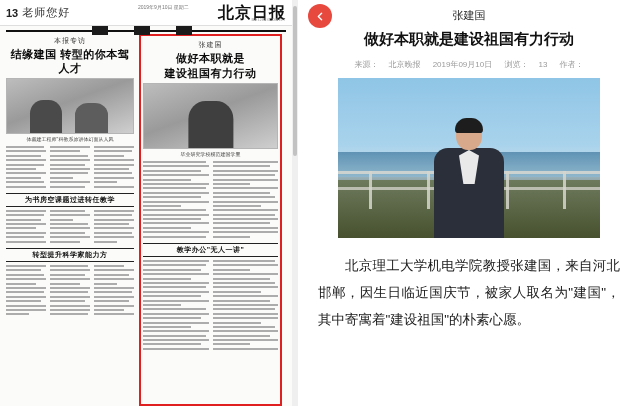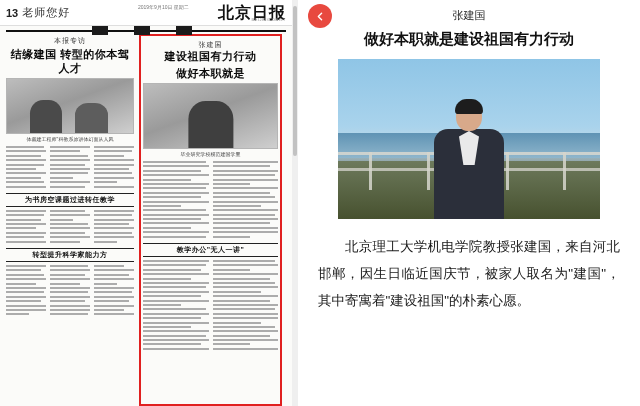--- a/index.html
+++ b/index.html
@@ -445,22 +445,22 @@
             <div class="line s4"></div>
               <div class="line s3"></div>
               <div class="line s4"></div>
           </div>
         </div>
 
         <div class="np-col-right">
           <div class="red-frame"></div>
           <div class="inner-pad">
             <div class="hl-kicker">张建国</div>
+            <div class="hl-main">做好本职就是</div>
             <div class="hl-main" style="margin-top:-2px;">建设祖国有力行动</div>
-            <div class="hl-main">做好本职就是</div>
             <div class="photo-box" style="height:66px;">
               <div style="position:absolute;left:50%;transform:translateX(-50%);bottom:0;width:34%;height:74%;background:#3f3f3f;border-radius:38% 38% 0 0;"></div>
             </div>
             <div class="cap">毕业研究学校模范建国学里</div>
 
             <div class="txtcols two">
               <div class="line s1"></div>
                 <div class="line s4"></div>
                 <div class="line s2"></div>
               <div class="line s4"></div>
@@ -562,20 +562,26 @@
         <svg width="13" height="13" viewBox="0 0 24 24" fill="none" stroke="#ffffff" stroke-width="2.6" stroke-linecap="round" stroke-linejoin="round">
           <polyline points="14,6 8,12 14,18"></polyline>
         </svg>
       </span>
     </div>
 
     <div class="art-wrap">
       <div class="art-author">张建国</div>
       <div class="art-title">做好本职就是建设祖国有力行动</div>
 
+      <div class="art-meta">
+        <span>来源：</span><span>北京晚报</span>
+        <span>2019年09月10日</span>
+        <span>浏览：</span><span>13</span>
+        <span>作者：</span>
+      </div>
 
       <div class="art-photo">
         <div class="sea"></div>
         <div class="grass"></div>
         <div class="rail"></div>
         <div class="rail2"></div>
         <div class="post" style="left:12%;"></div>
         <div class="post" style="left:34%;"></div>
         <div class="post" style="left:64%;"></div>
         <div class="post" style="left:86%;"></div>

